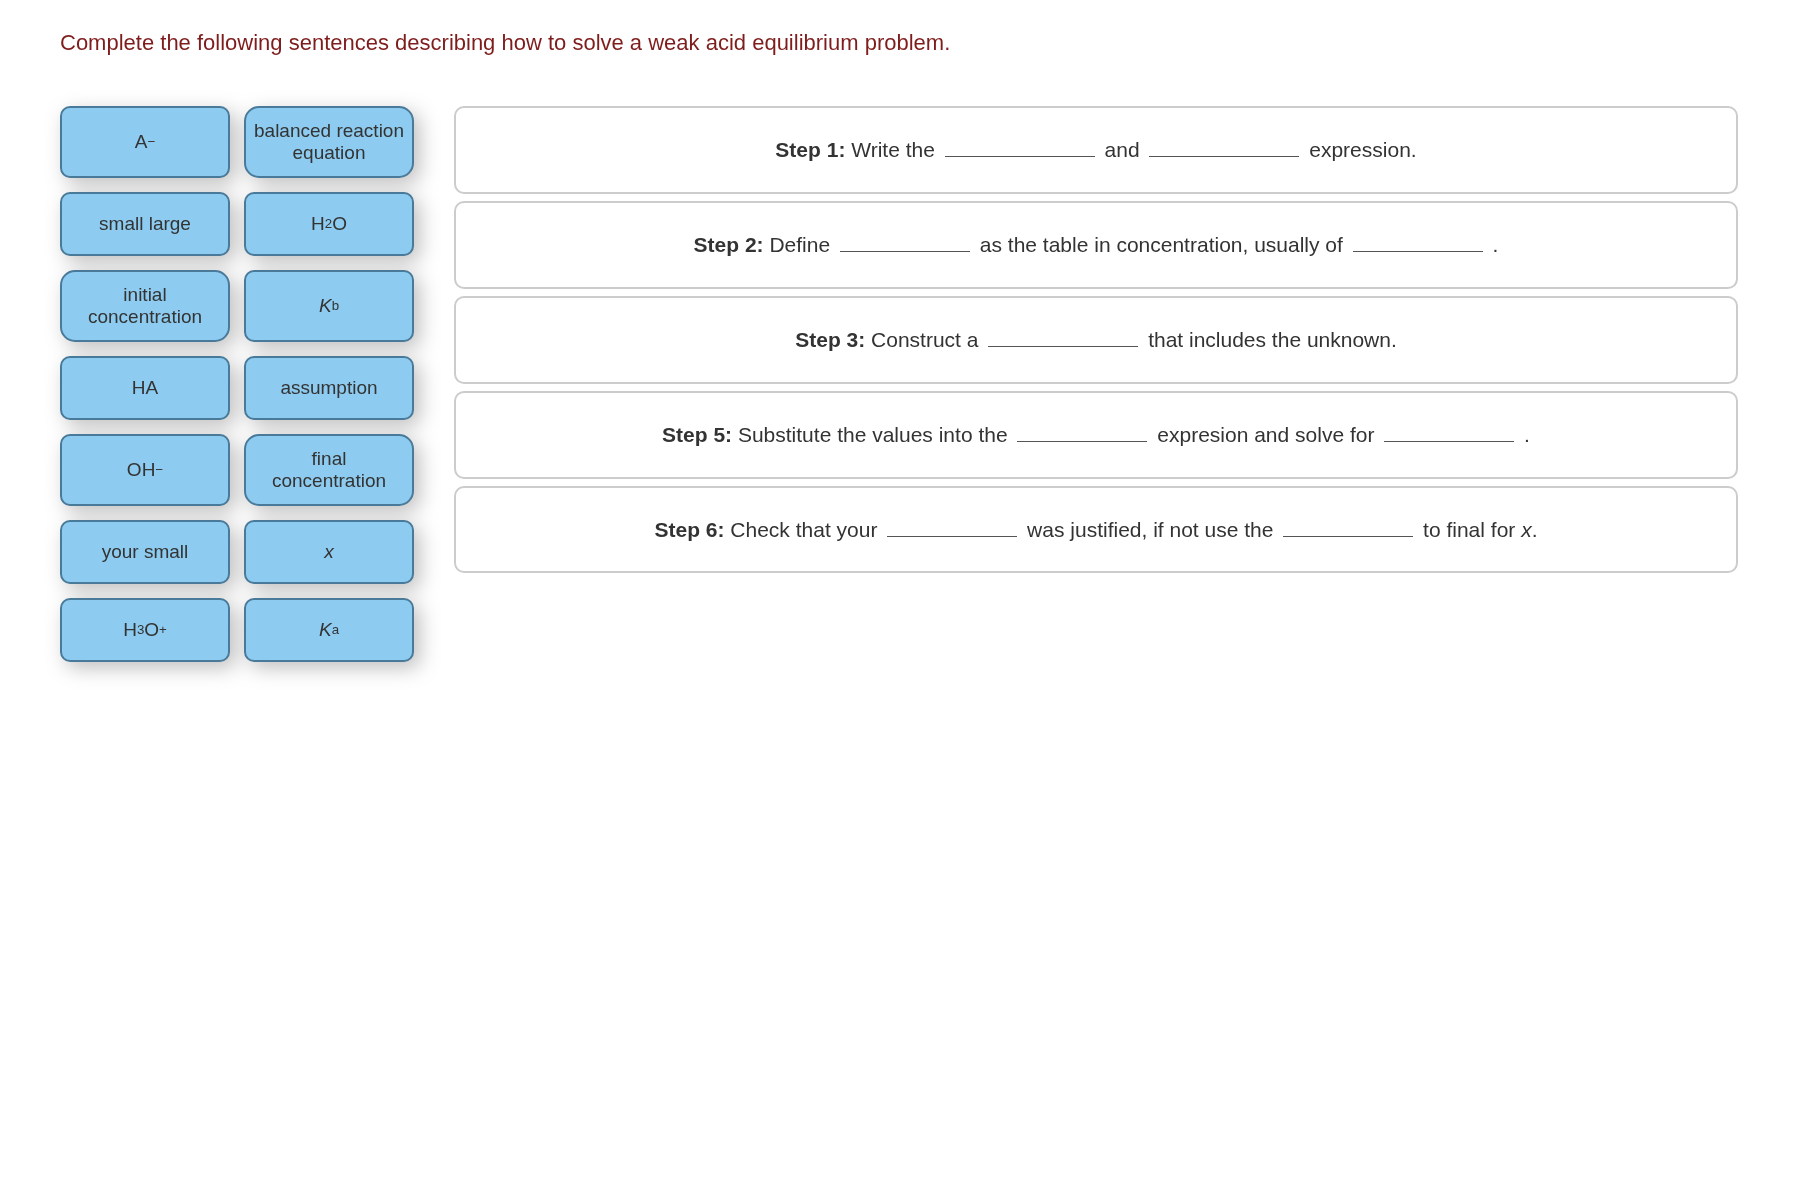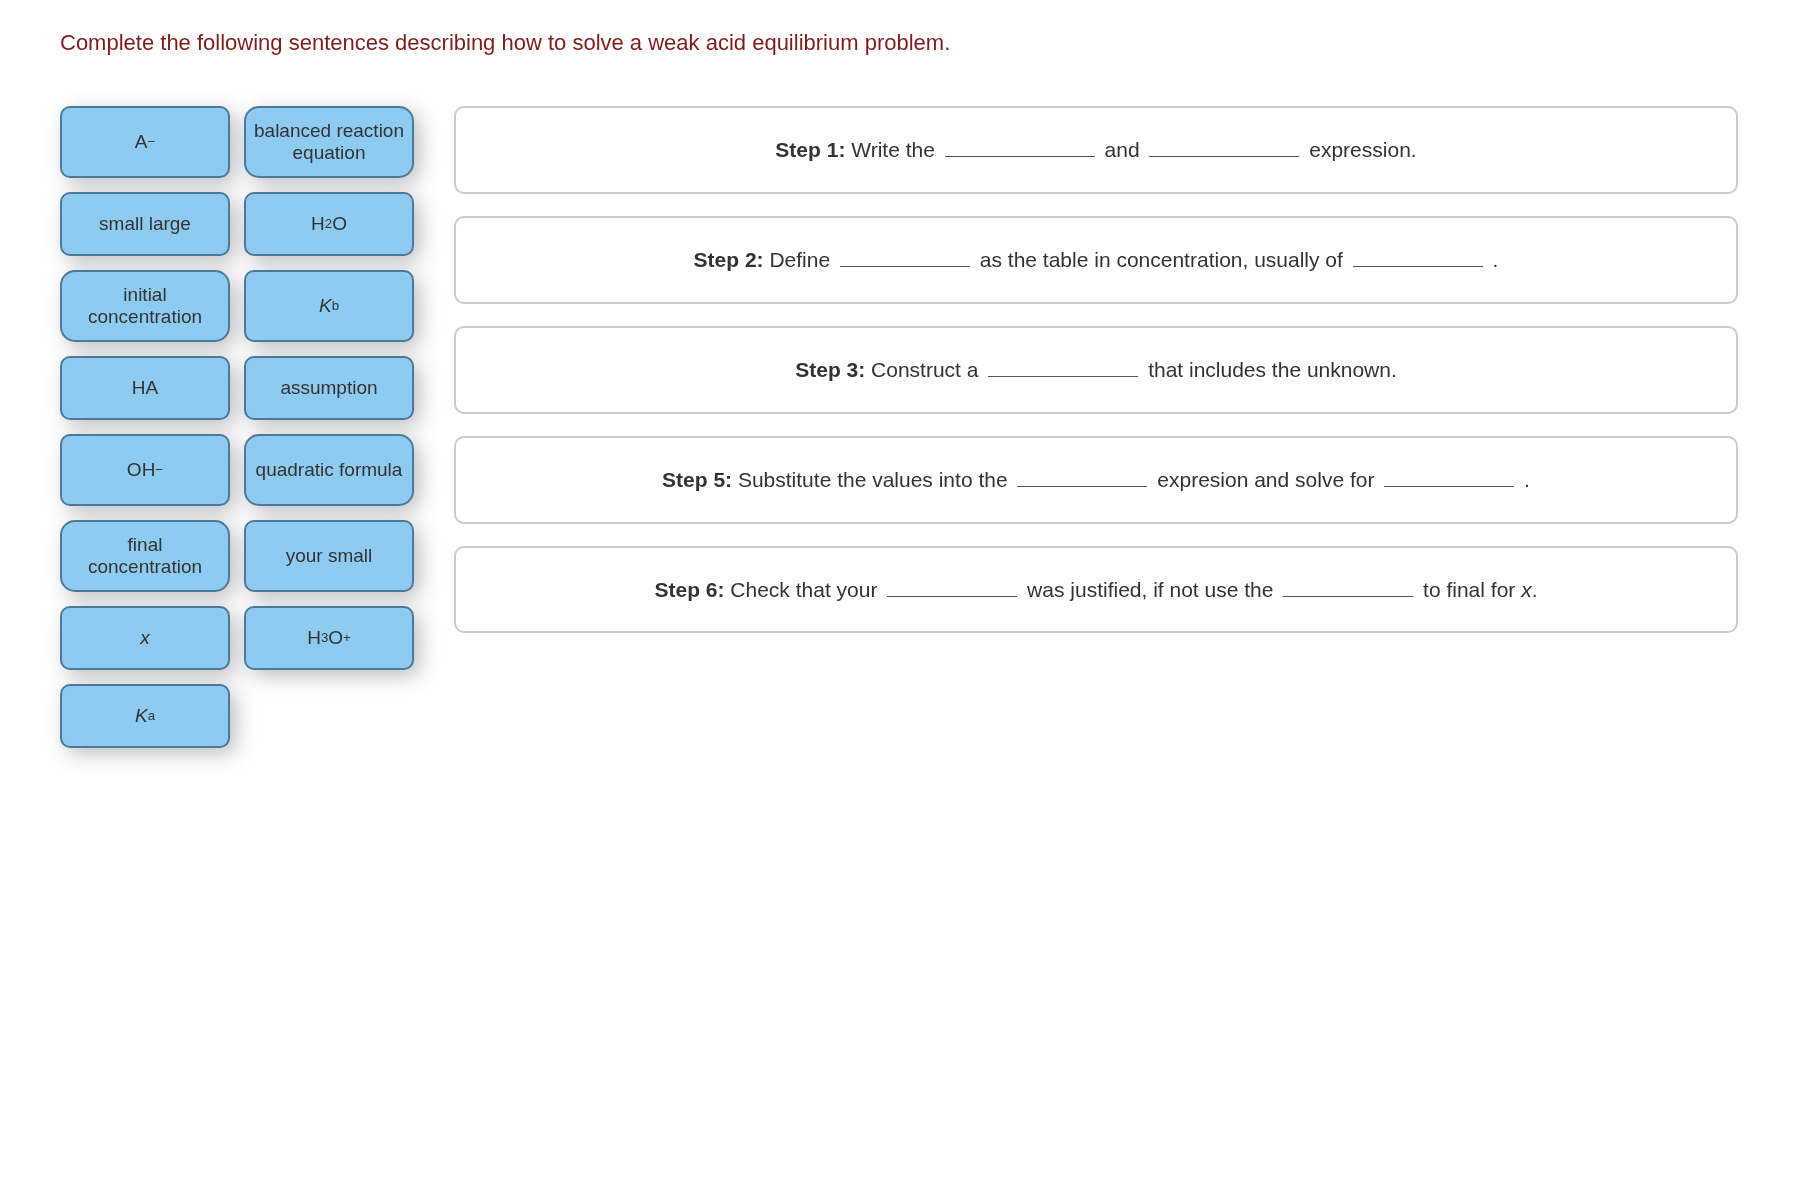--- a/index.html
+++ b/index.html
@@ -42,21 +42,21 @@
     line-height: 1.15;
     color: #333;
     cursor: grab;
   }
   .tile.tall { min-height: 72px; border-radius: 15px; }
   .tile sup, .tile sub { font-size: 0.7em; }
   .steps-panel {
     flex: 1;
     display: flex;
     flex-direction: column;
-    gap: 22px;
+    gap: 7px;
   }
   .step-box {
     border: 2px solid #ccc;
     border-radius: 10px;
     padding: 22px 28px;
     font-size: 21px;
     line-height: 1.9;
     text-align: center;
     color: #333;
   }
@@ -90,21 +90,20 @@
 
     <div class="tile">
         <i>K</i>
         <sub>b</sub>
       </div>
     <div class="tile">HA</div>
 
     <div class="tile">assumption</div>
     <div class="tile">OH<sup>−</sup></div>
 
-    <div class="tile tall">quadratic formula</div>
     <div class="tile tall">final concentration</div>
 
     <div class="tile">your small</div>
     <div class="tile">
         <i>x</i>
       </div>
 
     <div class="tile">H<sub>3</sub>O<sup>+</sup></div>
     <div class="tile">
         <i>K</i>

